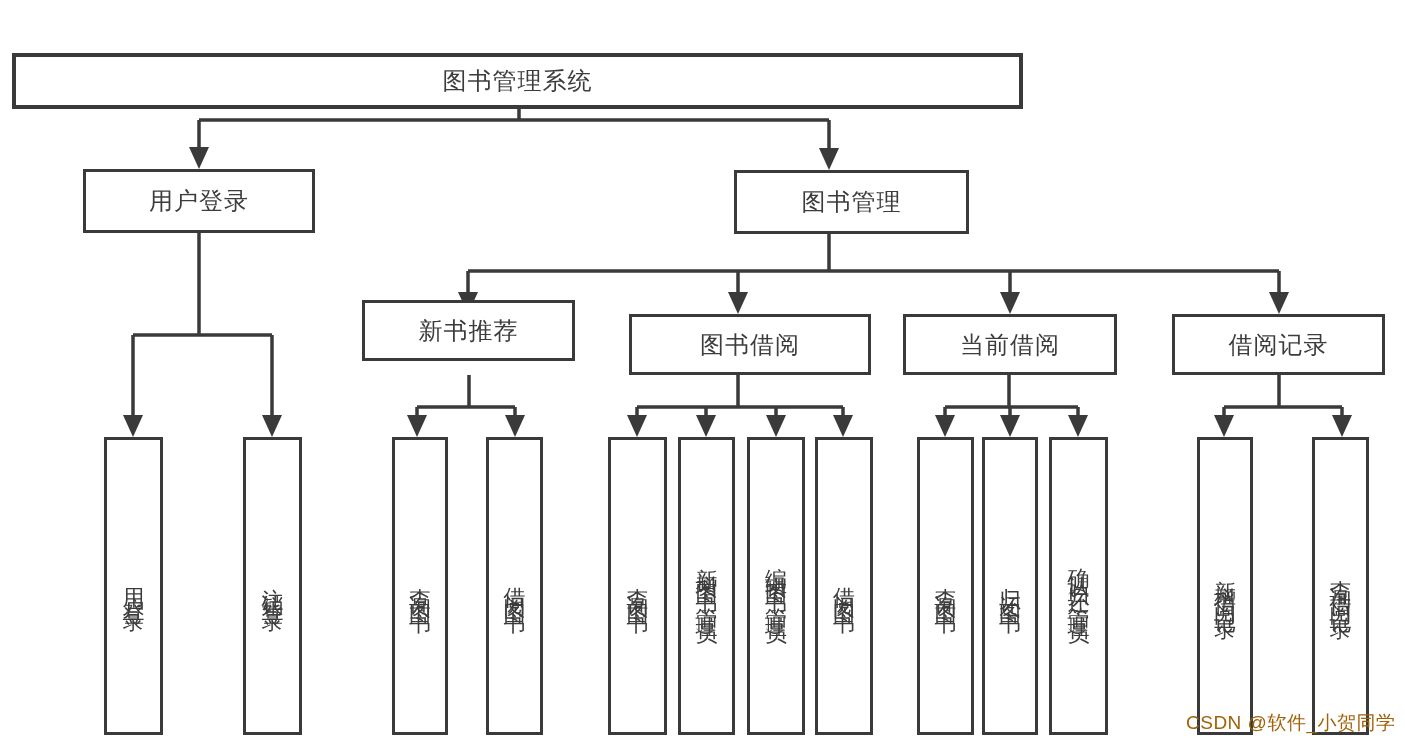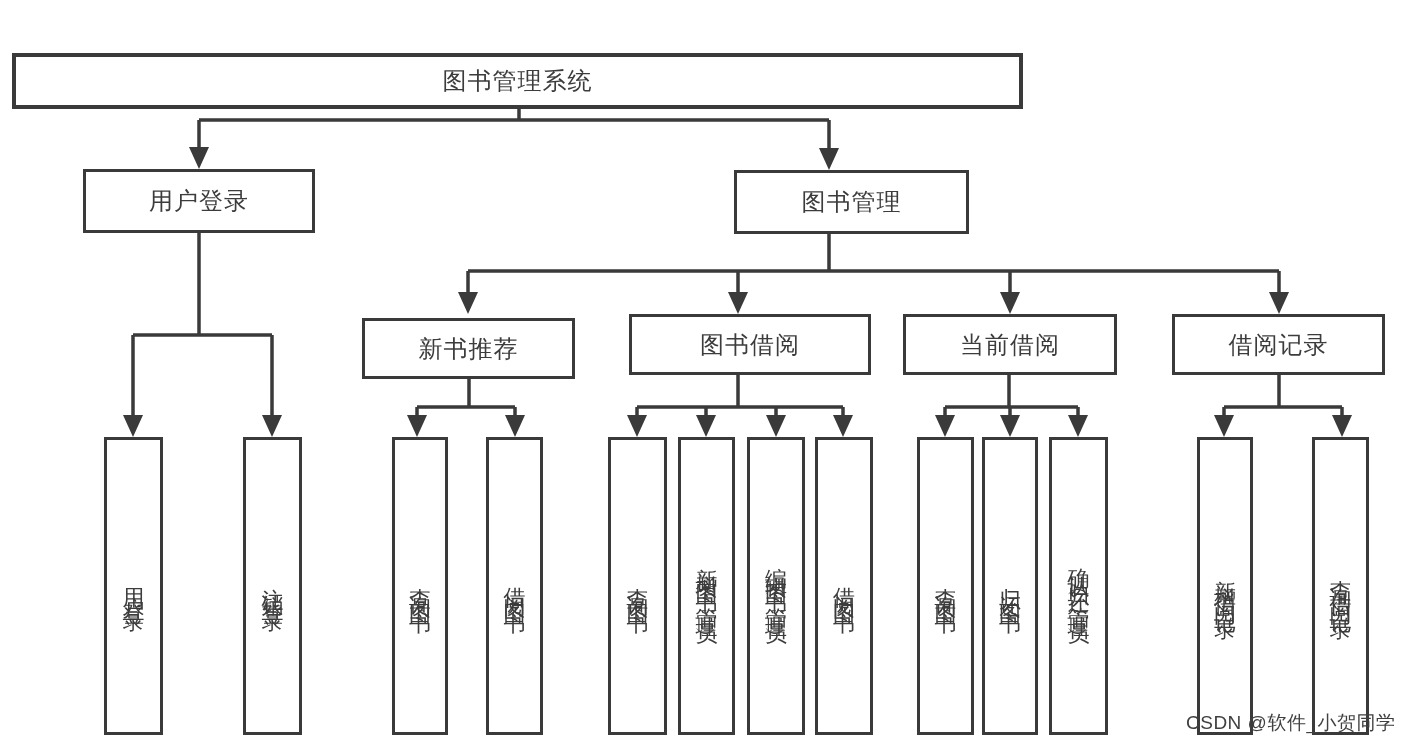--- a/index.html
+++ b/index.html
@@ -35,21 +35,21 @@
     font-size: 22px;
     letter-spacing: 8px;
     line-height: 1;
     white-space: normal;
   }
   #watermark {
     position: absolute;
     left: 1186px;
     top: 710px;
     font-size: 19px;
-    color: #404040;
+    color: #a16207;
     letter-spacing: 0.5px;
     z-index: 5;
   }
 </style>
 </head>
 <body>
 
 <div id="canvas">
 
   <svg id="connectors" viewBox="0 0 1405 747" xmlns="http://www.w3.org/2000/svg">
@@ -89,21 +89,21 @@
       <polygon points="1214,415 1234,415 1224,437"></polygon>
       <polygon points="1332,415 1352,415 1342,437"></polygon>
     </g>
   </svg>
 
   <div class="node box-h box-root" style="left:12px; top:13px; width:1011px; height:56px;margin-top:40px;">图书管理系统</div>
 
   <div class="node box-h" style="left:83px; top:169px; width:232px; height:64px;">用户登录</div>
   <div class="node box-h" style="left:712px; top:170px; width:235px; height:64px;margin-left:22px;">图书管理</div>
 
-  <div class="node box-h" style="left:362px; top:318px; width:213px; height:61px;">新书推荐</div>
+  <div class="node box-h" style="left:362px; top:300px; width:213px; height:61px;">新书推荐</div>
   <div class="node box-h" style="left:629px; top:314px; width:242px; height:61px;">图书借阅</div>
   <div class="node box-h" style="left:903px; top:314px; width:214px; height:61px;">当前借阅</div>
   <div class="node box-h" style="left:1172px; top:314px; width:213px; height:61px;">借阅记录</div>
 
   <div class="node box-v" style="left:104px; top:437px; width:59px; height:298px;">用户登录</div>
   <div class="node box-v" style="left:243px; top:437px; width:59px; height:298px;">注销登录</div>
 
   <div class="node box-v" style="left:392px; top:437px; width:56px; height:298px;">查询图书</div>
   <div class="node box-v" style="left:486px; top:437px; width:57px; height:298px;">借阅图书</div>
 

